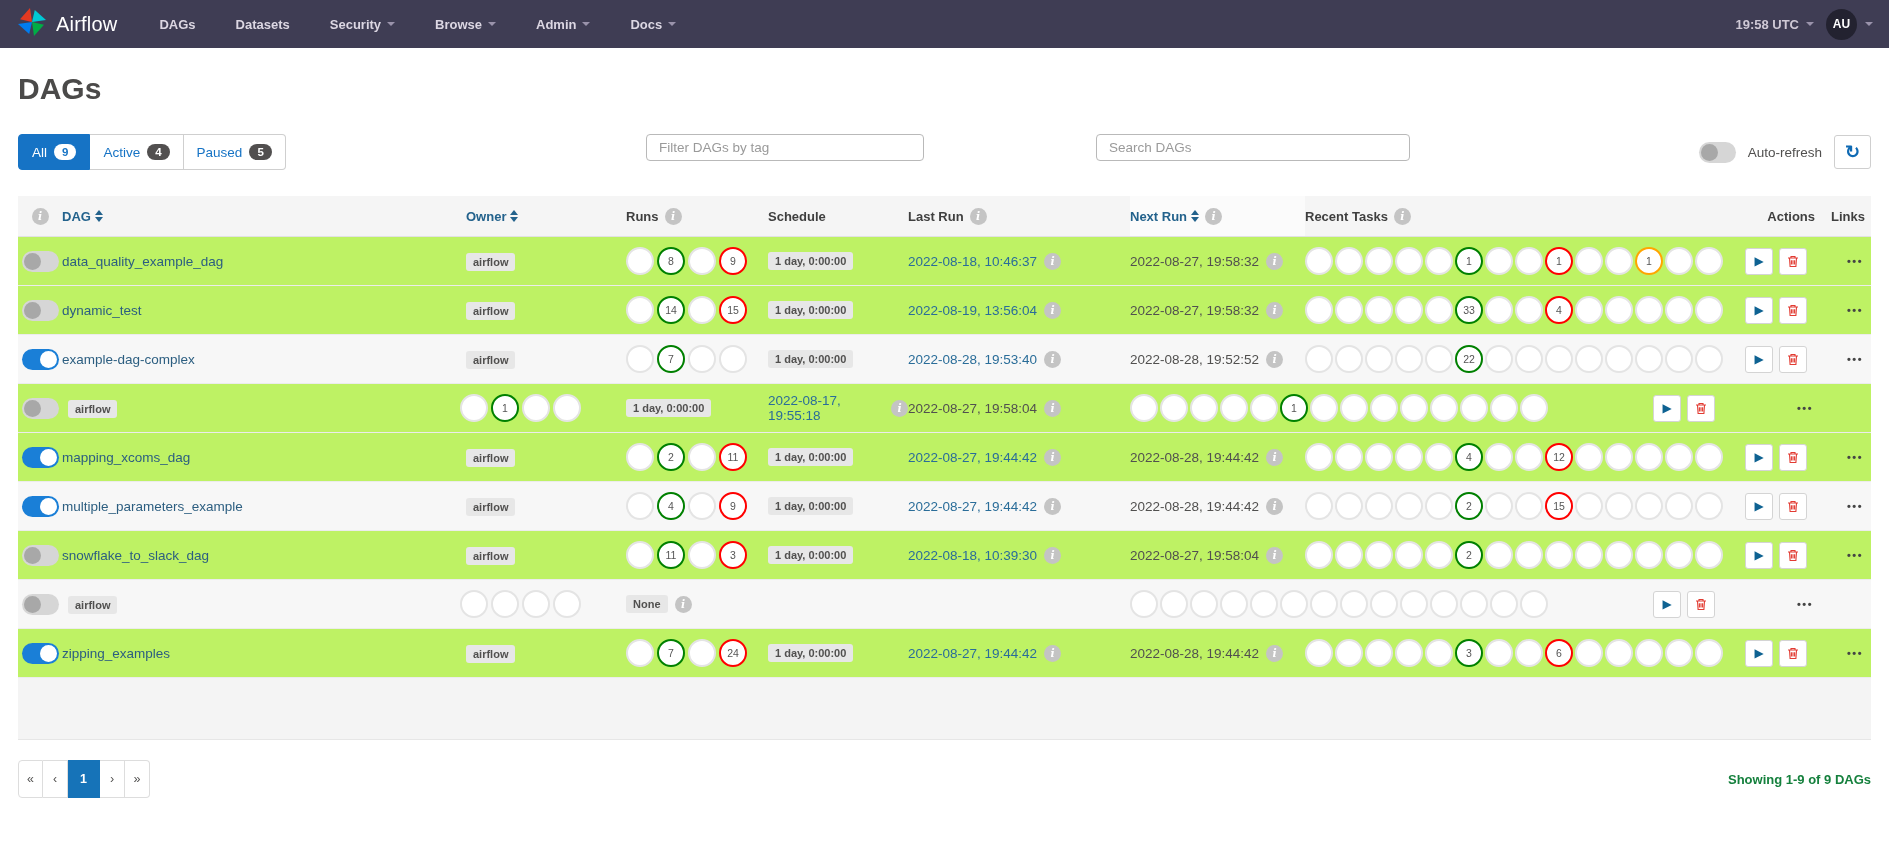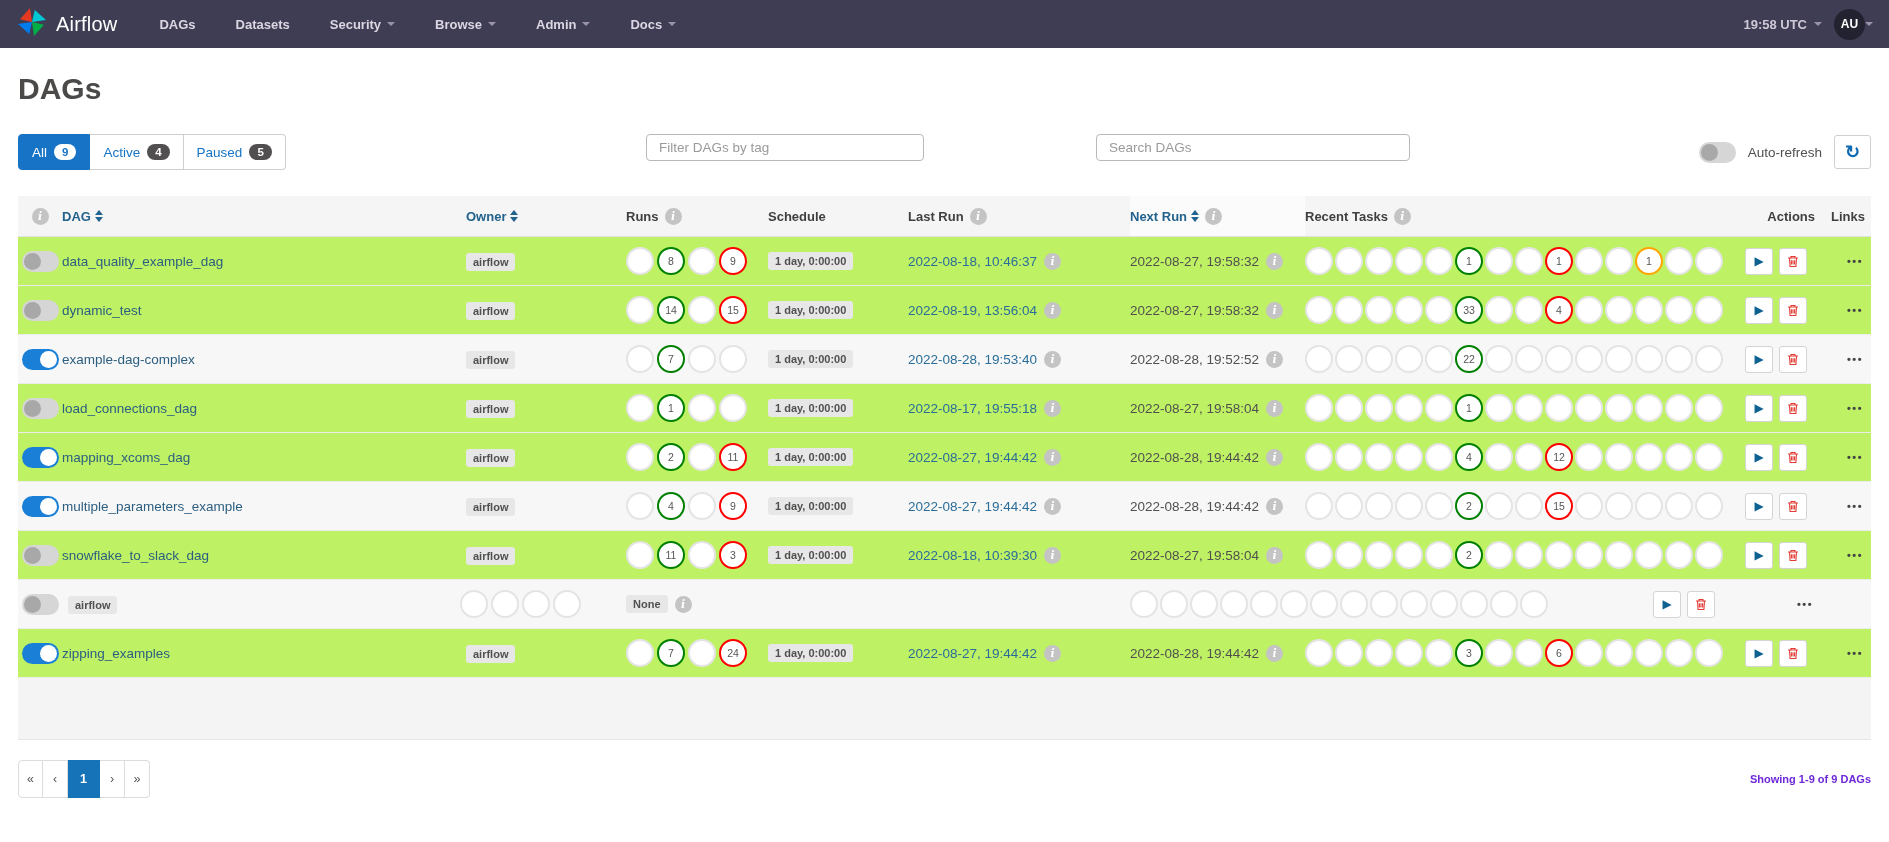--- a/index.html
+++ b/index.html
@@ -8,21 +8,21 @@
 
   
   .navbar { height:48px; background:#3f3d54; display:flex; align-items:center; padding:0 16px; }
   .brand { display:flex; align-items:center; gap:8px; }
   .brand-name { color:#fff; font-size:20px; letter-spacing:.2px; }
   .nav-menu { display:flex; align-items:center; margin-left:42px; gap:40px; }
   .nav-item { display:flex; align-items:center; gap:6px; color:#dcd7e3; font-size:13px; font-weight:bold; cursor:pointer; }
   .caret-dn { width:0; height:0; border-left:4px solid transparent; border-right:4px solid transparent; border-top:4px solid #9a93ab; }
   .nav-right { margin-left:auto; display:flex; align-items:center; gap:12px; }
   .clock { color:#cfc9d6; font-size:13px; font-weight:bold; display:flex; align-items:center; gap:7px; cursor:pointer; }
-  .avatar-wrap { display:flex; align-items:center; cursor:pointer; }
+  .avatar-wrap { display:flex; align-items:center; gap:8px; cursor:pointer; }
   .avatar { width:31px; height:31px; border-radius:50%; background:#232230; color:#fff; font-size:12px; font-weight:bold; display:flex; align-items:center; justify-content:center; }
 
   
   .page-title { margin:24px 0 0 18px; font-size:30px; font-weight:bold; color:#4b4a49; }
 
   
   .toolbar { position:relative; margin:28px 18px 0 18px; height:36px; }
   .tabgroup { display:flex; position:absolute; left:0; top:0; }
   .tab { height:36px; display:flex; align-items:center; gap:7px; padding:16px 13px; background:#fff;
     border:1px solid #cfcfcf; border-left-width:0; color:#1673c5; font-size:13.5px; cursor:pointer; }
@@ -81,21 +81,21 @@
   .table-footer-band { height:62px; background:#f4f4f4; border-bottom:1px solid #e6e6e6; margin:0 18px; }
 
   
   .bottom-bar { margin:20px 18px 0 18px; display:flex; align-items:center; justify-content:space-between; }
   .pagination { display:flex; }
   .page-btn { min-width:25px; height:38px; padding:0 8px; border:1px solid #ddd; border-left-width:0; background:#fff;
     color:#51504f; font-size:12.5px; display:flex; align-items:center; justify-content:center; cursor:pointer; }
   .page-btn:first-child { border-left-width:1px; border-radius:4px 0 0 4px; }
   .page-btn:last-child { border-radius:0 4px 4px 0; }
   .page-btn.active { background:#1673b8; border-color:#1673b8; color:#fff; font-weight:bold; min-width:32px; }
-  .showing { font-size:11px; font-weight:600; color:#6d28d9; }
+  .showing { font-size:13px; font-weight:600; color:#15803d; }
 </style>
 </head>
 <body>
 
 <div class="navbar">
   <div class="brand">
     <span>
       <svg width="32" height="32" viewBox="0 0 40 40">
         <g>
           <path d="M20 20 L17.5 2.5 L5 16.5 Z" fill="#e43921"></path>
@@ -405,21 +405,20 @@
         <div class="links-cell">
           <span class="dots">•••</span>
         </div>
       </div>
       <div class="trow">
         <div class="c-toggle">
           <span class="toggle">
             <span class="knob"></span>
           </span>
         </div>
-        <div><a class="dag-name">load_connections_dag</a></div>
         <div class="owner-cell"><span class="pill">airflow</span></div>
         <div>
           <div class="circles ">
             <div class="circle"></div>
             <div class="circle" style="border-color: rgb(0, 128, 0);">1</div>
             <div class="circle"></div>
             <div class="circle"></div>
           </div>
         </div>
         <div class="date-cell">

